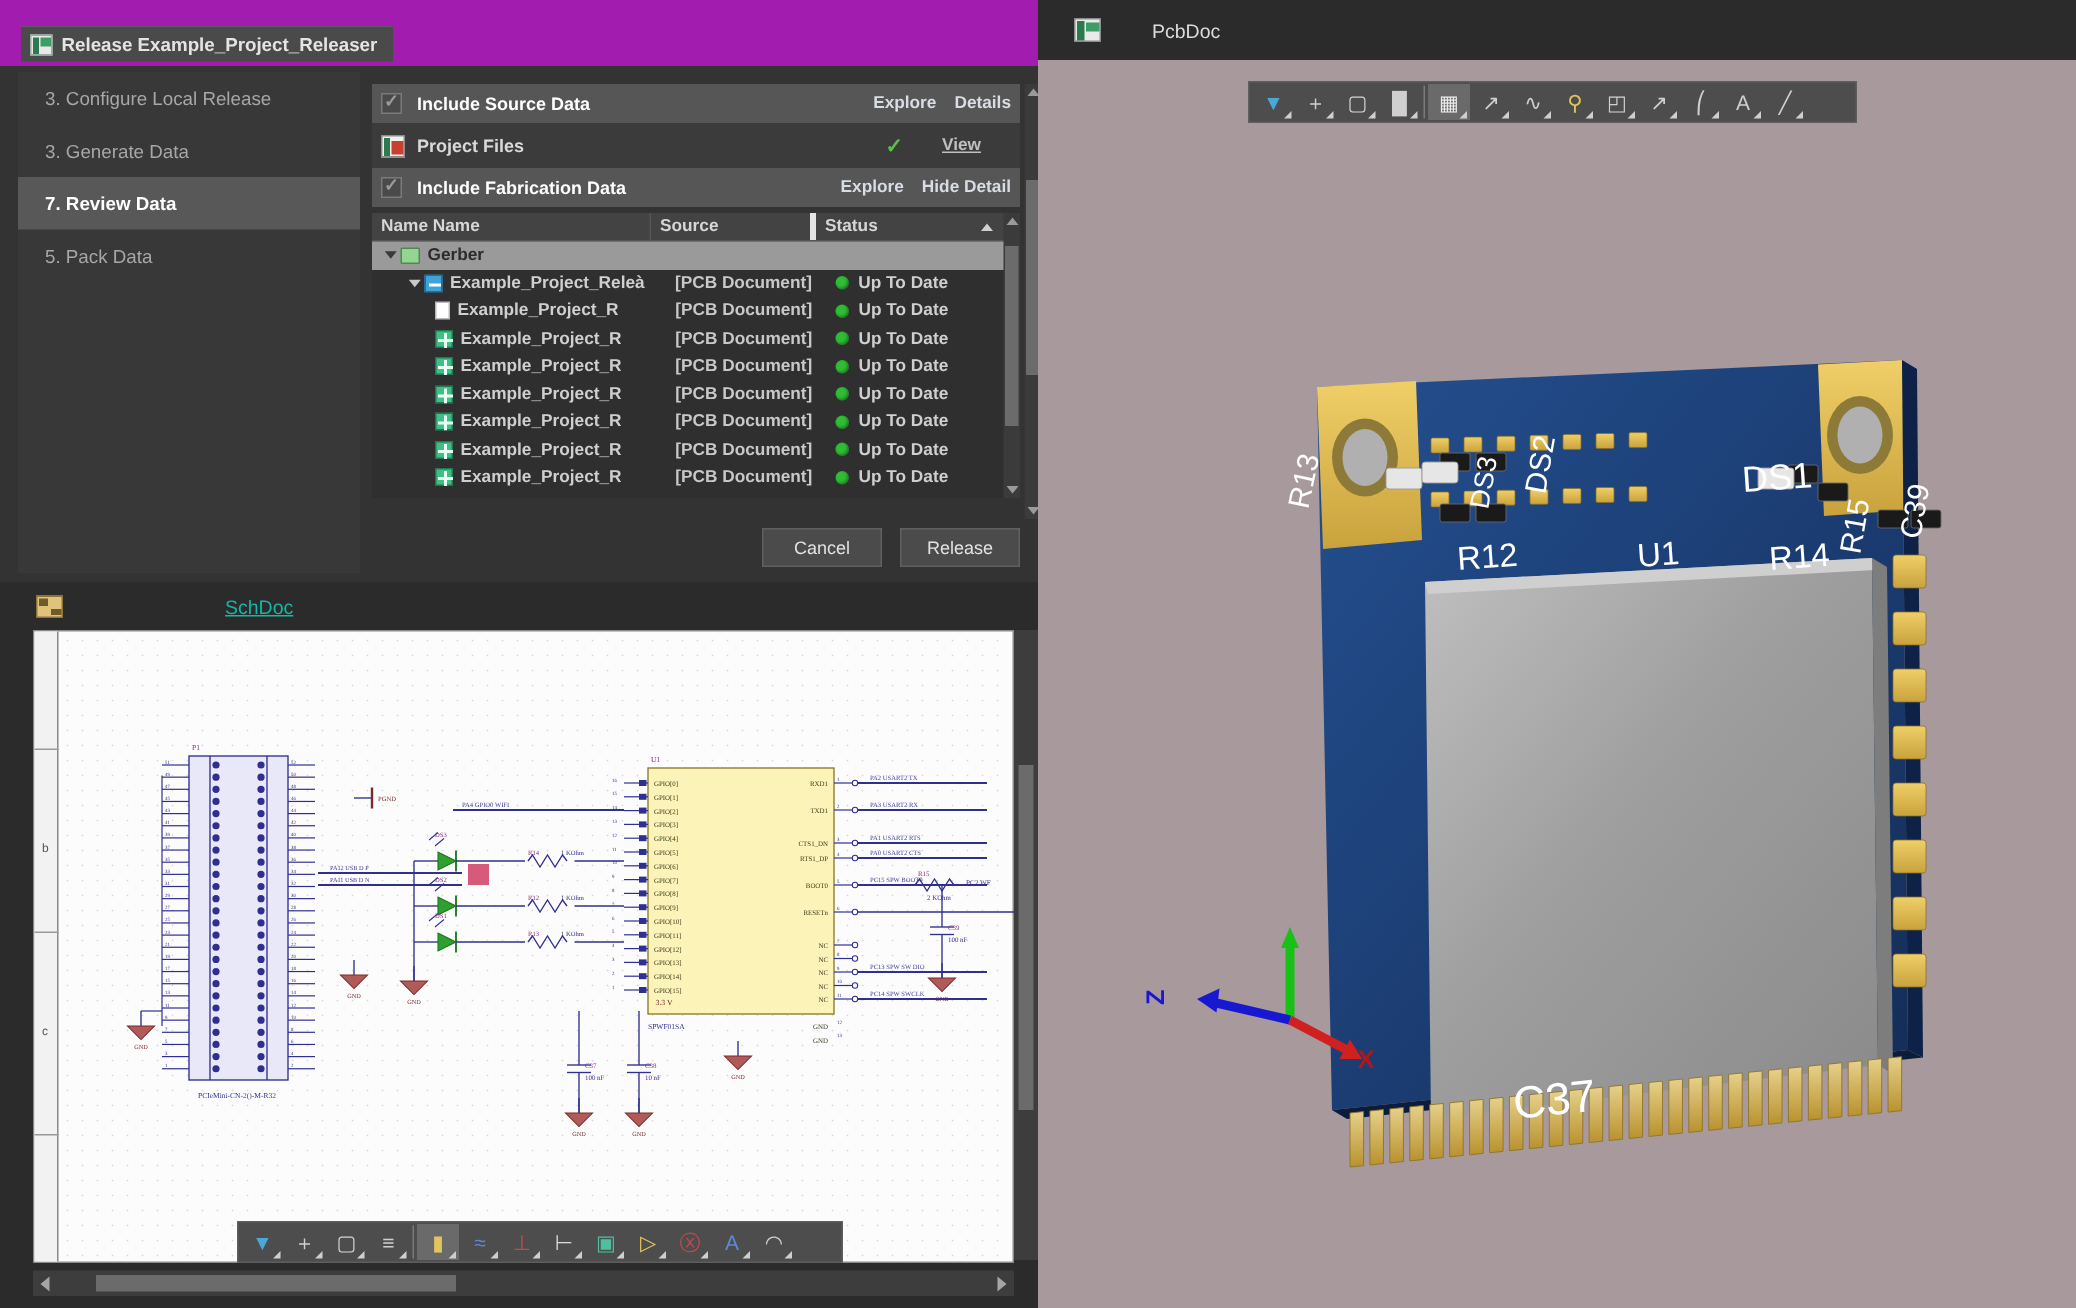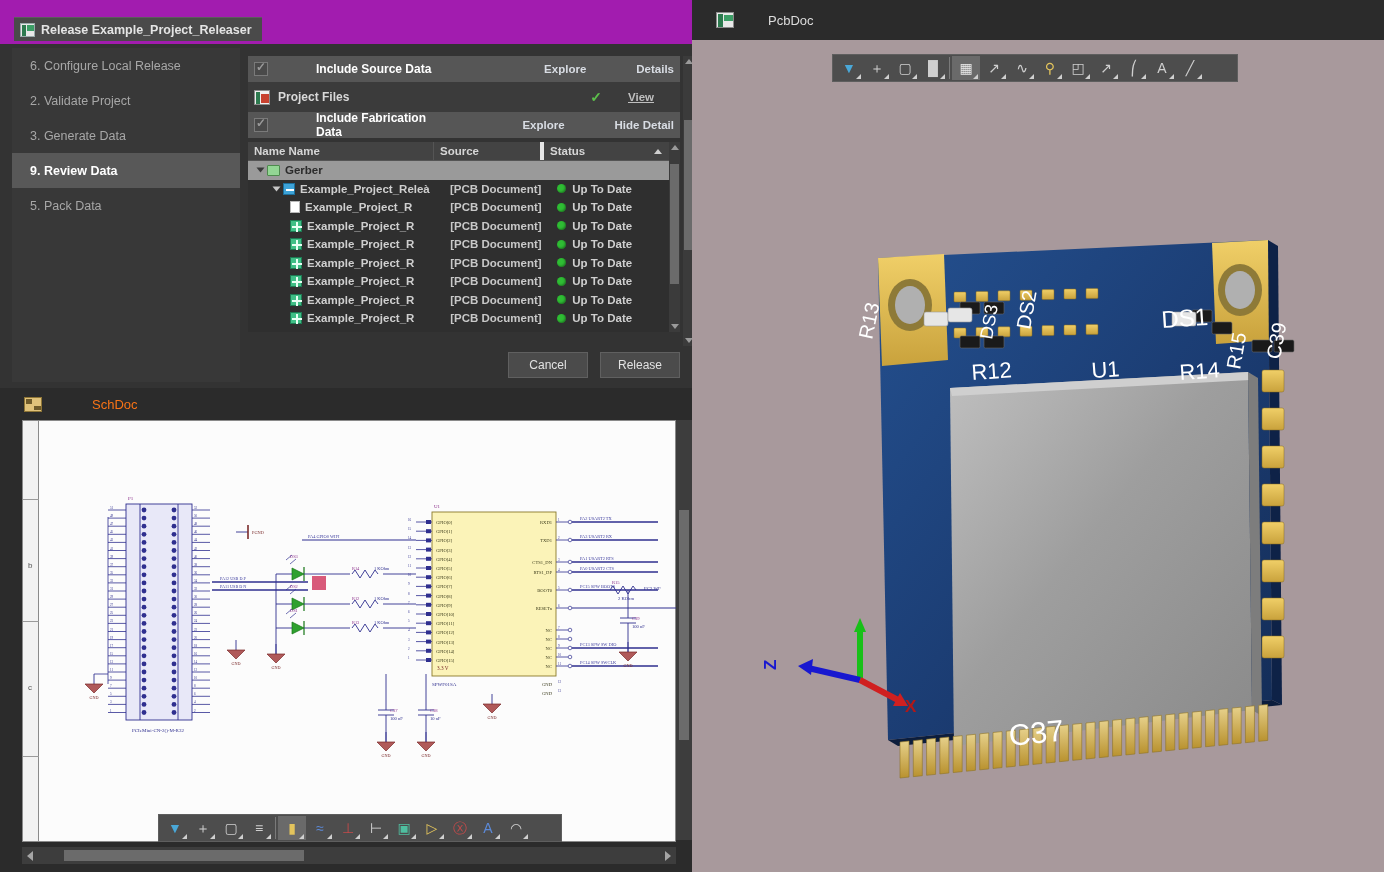--- a/index.html
+++ b/index.html
@@ -54,21 +54,21 @@
     background: #585858; color: #ffffff; font-weight: bold;
   }
 
   
   .rd-body {
     position: absolute; left: 248px; top: 56px; width: 432px; height: 290px;
   }
   .rd-section-bar {
     position: relative; height: 26px; background: #565656;
     display: flex; align-items: center; padding: 0 6px 0 6px;
-    color: #ffffff; font-size: 12px; font-weight: bold; gap: 38px;
+    color: #ffffff; font-size: 12px; font-weight: bold;
   }
   .rd-section-bar .chk {
     width: 14px; height: 14px; border: 1px solid #7a7a7a; background: #4a4a4a;
     margin-right: 10px; position: relative; flex: 0 0 auto;
   }
   .rd-section-bar .chk::after {
     content: '✓'; position: absolute; left: 1px; top: -3px;
     font-size: 12px; color: #9a9a9a;
   }
   .rd-section-bar .spacer { flex: 1 1 auto; }
@@ -189,21 +189,21 @@
     position: absolute; left: 0; top: 0; width: 692px; height: 32px;
     display: flex; align-items: center;
   }
   .sch-title .ico {
     margin-left: 24px; width: 18px; height: 15px;
     background: #e0c27a; border: 1px solid #8e7536; position: relative;
   }
   .sch-title .ico::before{content:'';position:absolute;left:1px;top:1px;width:6px;height:5px;background:#6e5a2a;}
   .sch-title .ico::after{content:'';position:absolute;left:9px;top:8px;width:7px;height:4px;background:#6e5a2a;}
   .sch-title .lbl {
-    margin-left: 50px; color: #f97316; font-size: 13px;
+    margin-left: 108px; color: #14b8a6; font-size: 13px; text-decoration: underline;
   }
   .sch-canvas {
     position: absolute; left: 22px; top: 32px; width: 654px; height: 422px;
     background: #ffffff; overflow: hidden;
   }
   .sheet-frame {
     position: absolute; left: 0; top: 0; right: 0; bottom: 0;
     border: 1px solid #8a8a8a; background: #fcfcfc;
   }
   .sheet-zone-left {
@@ -277,24 +277,23 @@
 
   <div class="release-dialog">
     <div class="rd-titlebar">
       <div class="rd-tab">
         <span class="icon-releaser"></span>
         <span>Release Example_Project_Releaser</span>
       </div>
     </div>
 
     <div class="rd-steps" id="steps">
-        <div class="rd-step">6. Configure Local Release</div>
-        <div class="rd-step">2. Validate Project</div>
+        <div class="rd-step">3. Configure Local Release</div>
         <div class="rd-step">3. Generate Data</div>
-        <div class="rd-step active">9. Review Data</div>
+        <div class="rd-step active">7. Review Data</div>
         <div class="rd-step">5. Pack Data</div>
       </div>
 
     <div class="rd-body">
 
       <div class="rd-section-bar">
         <span class="chk"></span>
         <span>Include Source Data</span>
         <span class="spacer"></span>
         <span class="rd-link">Explore</span>

